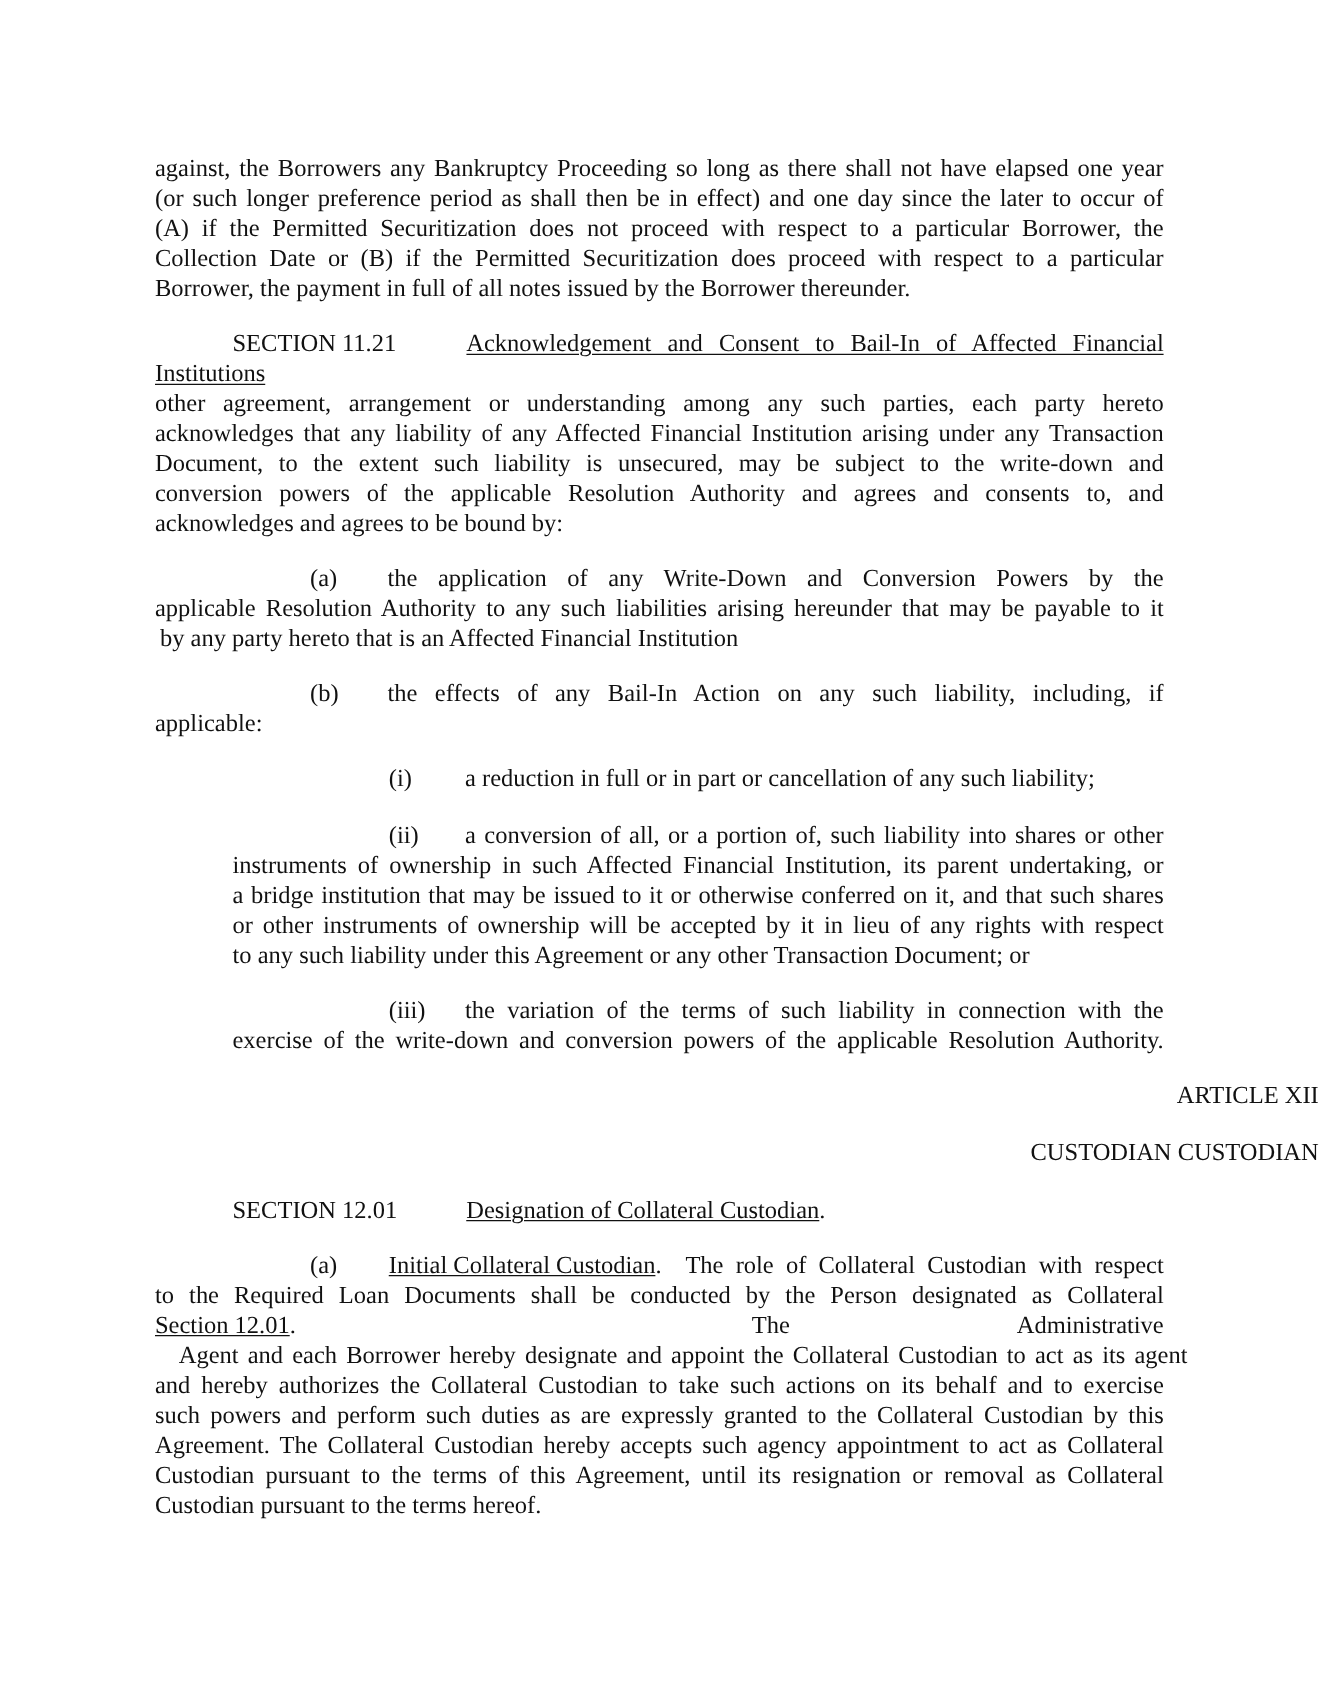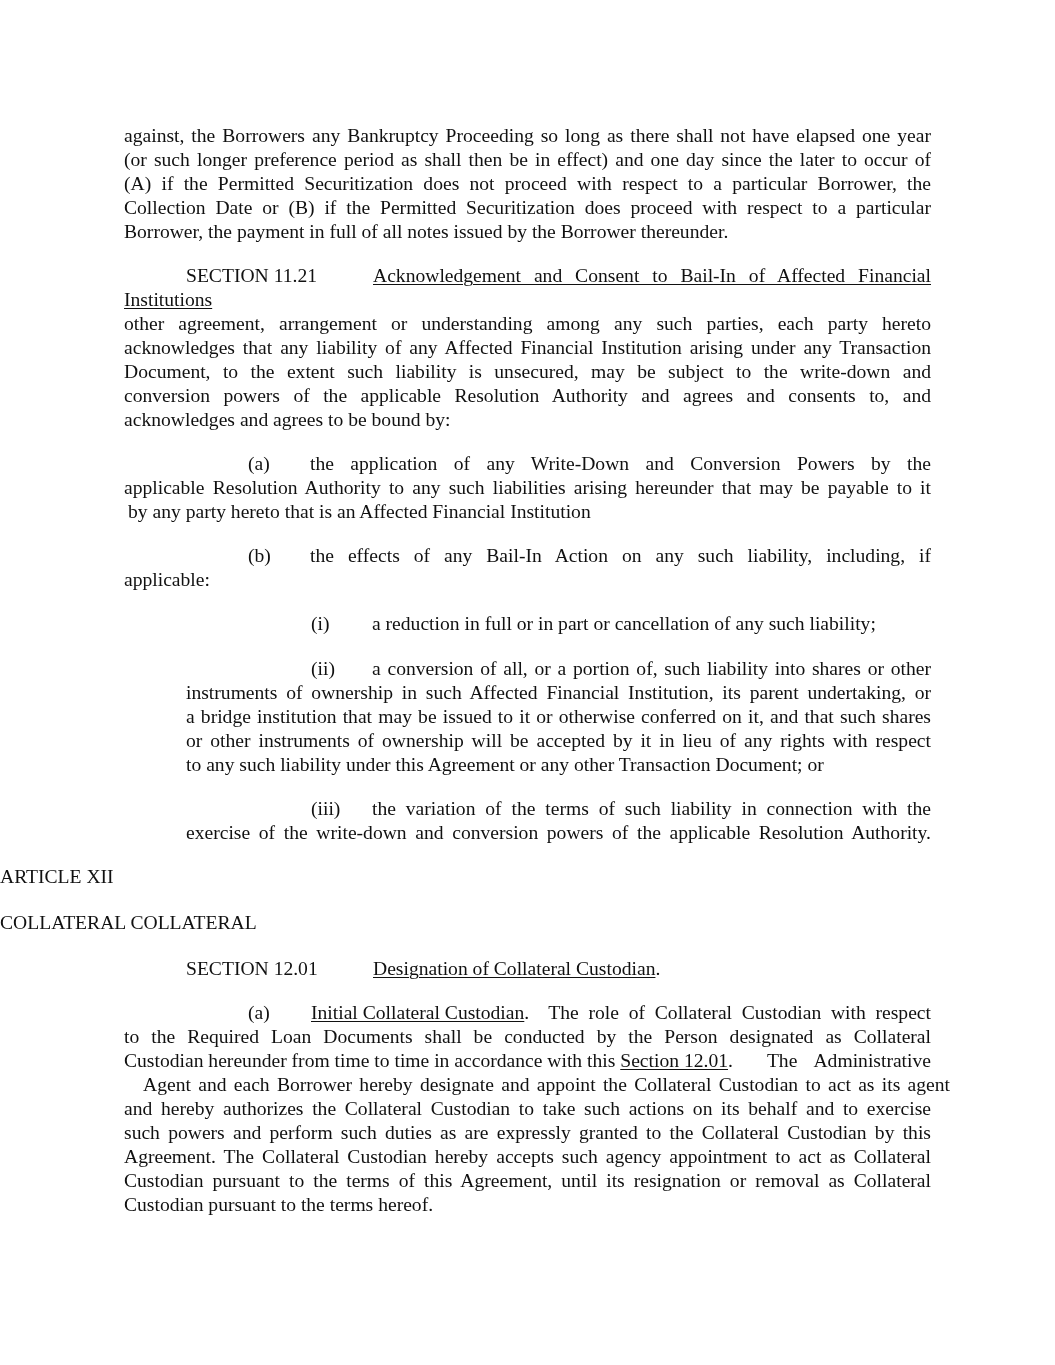--- a/index.html
+++ b/index.html
@@ -10,21 +10,21 @@
       font-family: "Liberation Serif", "DejaVu Serif", serif;
       font-size: 19.6px;
     }
     .line {
       position: absolute; white-space: nowrap; line-height: 24px; height: 24px;
     }
     .just {
       text-align: justify; text-align-last: justify; white-space: normal; overflow: hidden;
     }
     .u { text-decoration: underline; text-underline-offset: 2px; text-decoration-thickness: 1px; }
-    .center { text-align: left; }
+    .center { text-align: right; }
     .pagenum { font-size: 14px; }
   </style>
 </head>
 <body>
 
 <div class="page">
 
   <div>
     <div class="line just" style="left:124px;top:124px;width:807px;">against, the Borrowers any Bankruptcy Proceeding so long as there shall not have elapsed one year</div>
     <div class="line just" style="left:124px;top:148px;width:807px;">(or such longer preference period as shall then be in effect) and one day since the later to occur of</div>
@@ -63,36 +63,35 @@
     <div class="line just" style="left:186px;top:705px;width:745px;">a bridge institution that may be issued to it or otherwise conferred on it, and that such shares</div>
     <div class="line just" style="left:186px;top:729px;width:745px;">or other instruments of ownership will be accepted by it in lieu of any rights with respect</div>
     <div class="line" style="left:186px;top:753px;">to any such liability under this Agreement or any other Transaction Document; or</div>
 
     <div class="line" style="left:311px;top:797px;">(iii)</div>
     <div class="line just" style="left:372px;top:797px;width:559px;">the variation of the terms of such liability in connection with the</div>
     <div class="line just" style="left:186px;top:821px;width:745px;">exercise of the write-down and conversion powers of the applicable Resolution Authority.</div>
   </div>
 
   <div class="line center" style="left:0;top:865px;width:1055px;">ARTICLE XII</div>
-  <div class="line center" style="left:0;top:911px;width:1055px;">COLLATERAL COLLATERAL</div>
+  <div class="line center" style="left:0;top:911px;width:1055px;">CUSTODIAN CUSTODIAN</div>
 
   <div>
     <div class="line" style="left:186px;top:957px;">SECTION 12.01</div>
     <div class="line" style="left:373px;top:957px;">
       <span class="u">Designation of Collateral Custodian</span><span>.</span>
     </div>
 
     <div class="line" style="left:248px;top:1001px;">(a)</div>
     <div class="line" style="left:311px;top:1001px;width:620px;display:flex;">
       <span class="u">Initial Collateral Custodian</span>
       <span style="flex:1;white-space:pre;text-align:justify;text-align-last:justify;">.  The role of Collateral Custodian with respect</span>
     </div>
     <div class="line just" style="left:124px;top:1025px;width:807px;">to the Required Loan Documents shall be conducted by the Person designated as Collateral</div>
     <div class="line" style="left:124px;top:1049px;width:807px;display:flex;">
-      <span style="white-space:pre;">Custodian hereunder from time to time in accordance with this </span>
       <span class="u">Section 12.01</span>
       <span style="flex:1;white-space:pre;text-align:justify;text-align-last:justify;">.  The Administrative</span>
     </div>
     <div class="line just" style="left:124px;top:1073px;width:807px;margin-left:19px;">Agent and each Borrower hereby designate and appoint the Collateral Custodian to act as its agent</div>
     <div class="line just" style="left:124px;top:1097px;width:807px;">and hereby authorizes the Collateral Custodian to take such actions on its behalf and to exercise</div>
     <div class="line just" style="left:124px;top:1121px;width:807px;">such powers and perform such duties as are expressly granted to the Collateral Custodian by this</div>
     <div class="line just" style="left:124px;top:1145px;width:807px;">Agreement.  The Collateral Custodian hereby accepts such agency appointment to act as Collateral</div>
     <div class="line just" style="left:124px;top:1169px;width:807px;">Custodian pursuant to the terms of this Agreement, until its resignation or removal as Collateral</div>
     <div class="line" style="left:124px;top:1193px;">Custodian pursuant to the terms hereof.</div>
   </div>

